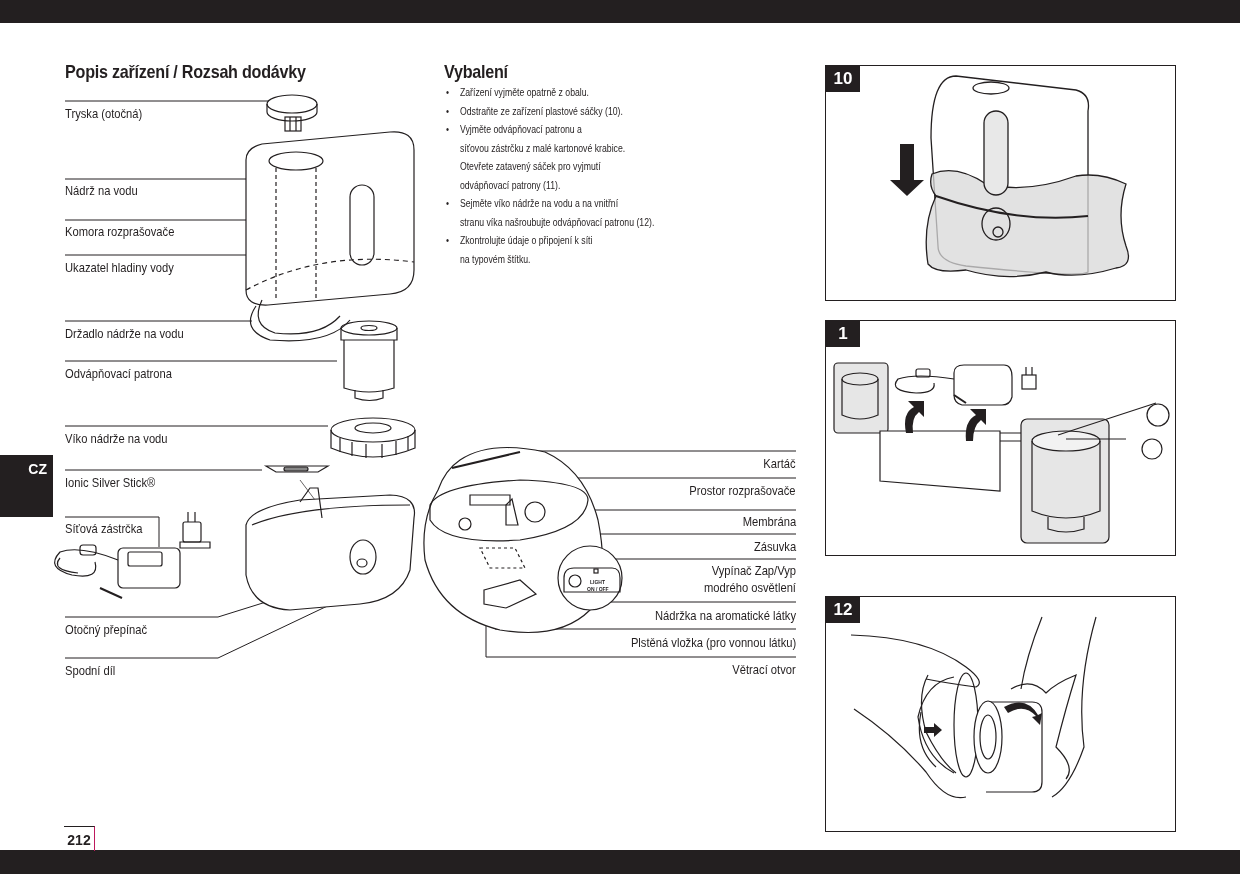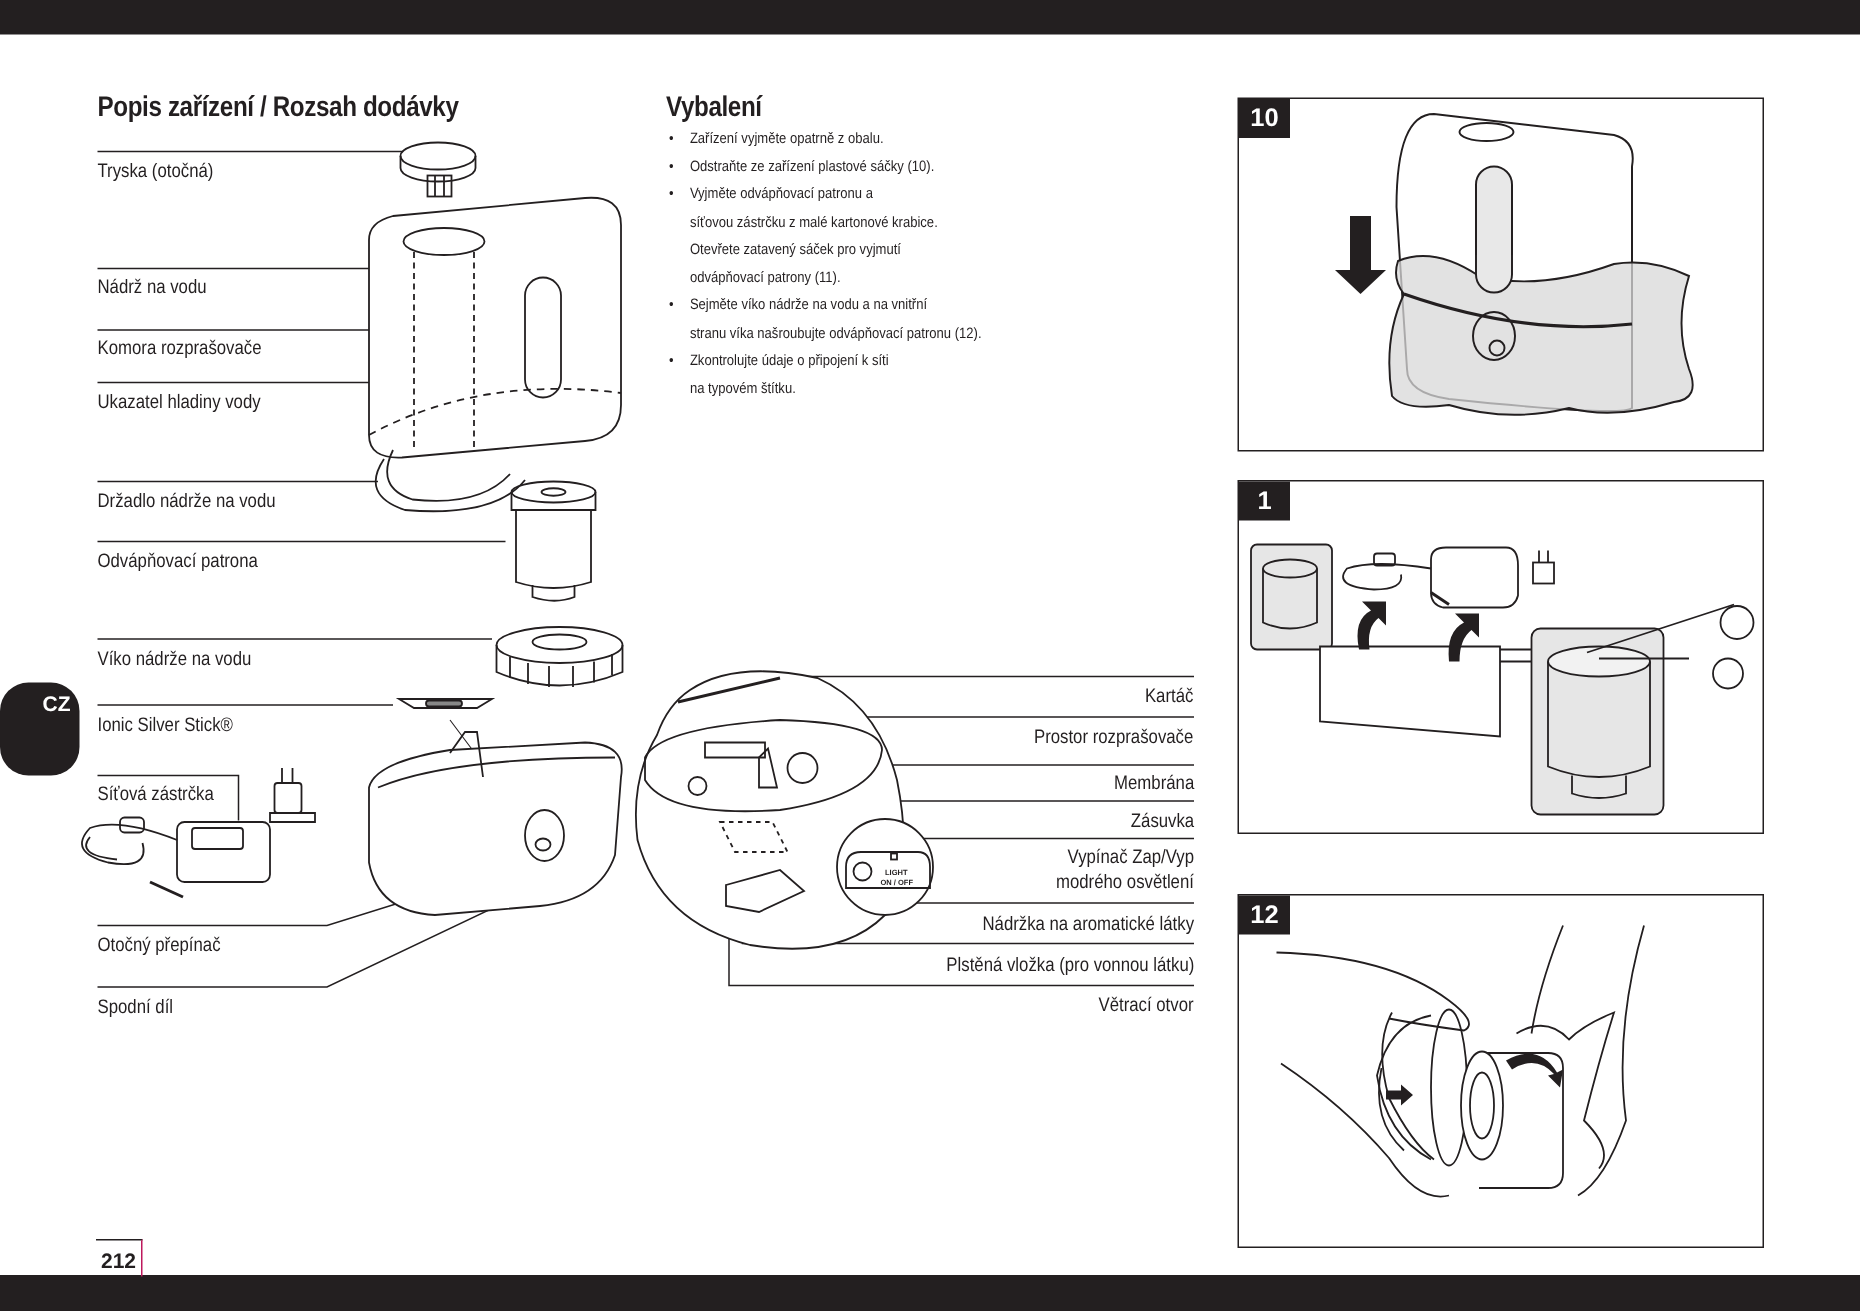--- a/index.html
+++ b/index.html
@@ -1,21 +1,21 @@
 <!DOCTYPE html>
 <html><head>
 <meta charset="utf-8">
 <style>
   html, body { margin:0; padding:0; background:#fff; }
   body { width:1240px; height:874px; position:relative; overflow:hidden;
          font-family:"Liberation Sans", sans-serif; color:#231f20; }
   .topbar { position:absolute; left:0; top:0; width:1240px; height:23px; background:#231f20; }
   .bottombar { position:absolute; left:0; top:850px; width:1240px; height:24px; background:#231f20; }
   .lang-tab { position:absolute; left:0; top:455px; width:53px; height:62px; background:#231f20;
-              color:#fff; font-weight:bold; font-size:14px;border-radius:19px; }
+              color:#fff; font-weight:bold; font-size:14px; }
   .lang-tab span { position:absolute; right:6px; top:6px; }
   .page-num { position:absolute; left:64px; top:826px; width:30px; height:24px;
               border-top:1px solid #231f20; border-right:1px solid #be185d;
               font-weight:bold; font-size:14px; line-height:26px; text-align:center; }
   h2 { position:absolute; margin:0; font-size:19px; font-weight:bold; letter-spacing:-0.3px;
        transform:scaleX(0.85); transform-origin:left top; white-space:nowrap; }
   .lbl { position:absolute; font-size:13px; white-space:nowrap; transform:scaleX(0.86); transform-origin:left top; }
   .lbl.r { transform-origin:right top; text-align:right; }
   .bullets { position:absolute; left:446px; top:84px; margin:0; padding:0; list-style:none;
              font-size:10px; line-height:18.5px; }

